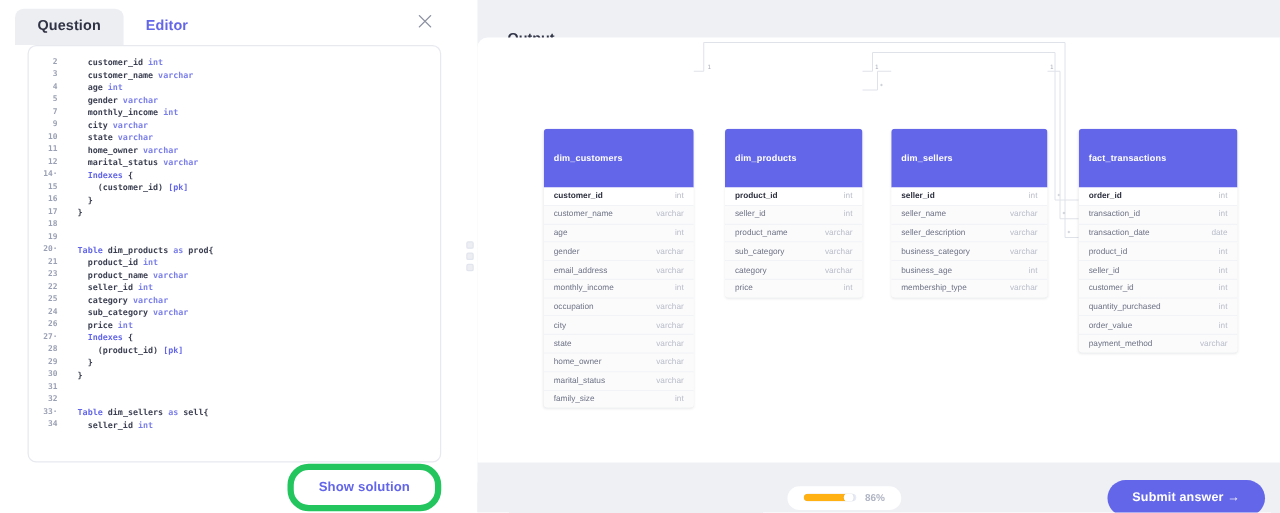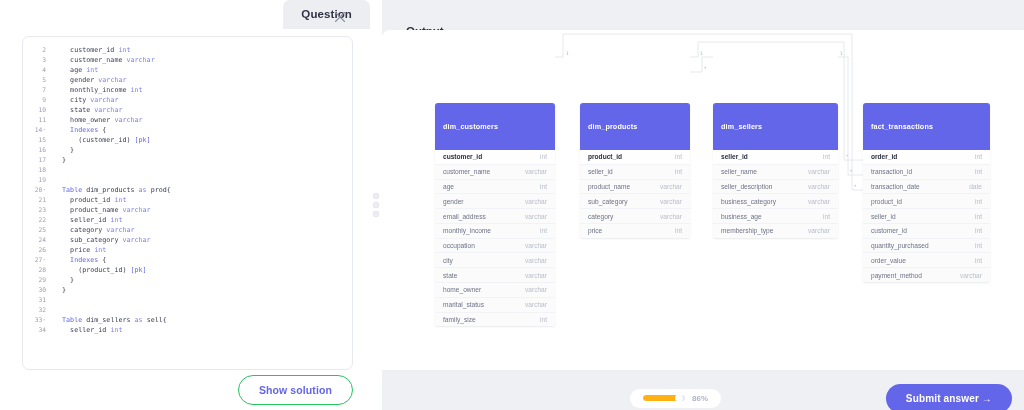--- a/index.html
+++ b/index.html
@@ -18,21 +18,20 @@
     background: #ffffff;
     flex: 0 0 370px;
   }
   .tabbar {
     position: relative;
     height: 36px;
     display: flex;
     align-items: flex-end;
     padding-left: 12px;
     background: #ffffff;
-    flex-direction: column;
   }
   .tab {
     font-size: 11.5px;
     font-weight: bold;
     padding: 8px 18px 9px 18px;
     border-radius: 7px 7px 0 0;
     cursor: pointer;
     letter-spacing: .1px;
     white-space: nowrap;
   }
@@ -53,20 +52,21 @@
     background: #ffffff;
     border: 1px solid #e7e9ef;
     border-radius: 7px;
     overflow: hidden;
   }
   .code-area {
     position: relative;
     padding: 8px 0 0 0;
     height: 100%;
     overflow: hidden;
+    font-weight: bold;
   }
   .code-line {
     display: flex;
     height: 10px;
     line-height: 10px;
     font-family: "DejaVu Sans Mono", monospace;
     font-size: 6.7px;
     white-space: pre;
   }
   .ln {
@@ -93,21 +93,21 @@
     left: 0; bottom: 0;
     width: 370px; height: 40px;
     display: flex; align-items: center; justify-content: flex-end;
     padding-right: 17px;
   }
   .show-solution {
     font-size: 10.5px;
     font-weight: bold;
     color: #6366e8;
     background: #ffffff;
-    border: 1px solid #22c55e;
+    border: 5px solid #22c55e;
     border-radius: 17px;
     padding: 8px 20px;
     cursor: pointer;
     letter-spacing: .1px;
   }
 
   
   .splitter {
     position: relative;
     flex: 0 0 12px;
@@ -256,20 +256,21 @@
     <div class="editor-card">
       <div class="code-area" id="code-area">
           <div class="code-line"><span class="ln">2</span><span class="code-text"><span class="pnc">    customer_id </span><span class="typ">int</span></span></div>
           <div class="code-line"><span class="ln">3</span><span class="code-text"><span class="pnc">    customer_name </span><span class="typ">varchar</span></span></div>
           <div class="code-line"><span class="ln">4</span><span class="code-text"><span class="pnc">    age </span><span class="typ">int</span></span></div>
           <div class="code-line"><span class="ln">5</span><span class="code-text"><span class="pnc">    gender </span><span class="typ">varchar</span></span></div>
           <div class="code-line"><span class="ln">7</span><span class="code-text"><span class="pnc">    monthly_income </span><span class="typ">int</span></span></div>
           <div class="code-line"><span class="ln">9</span><span class="code-text"><span class="pnc">    city </span><span class="typ">varchar</span></span></div>
           <div class="code-line"><span class="ln">10</span><span class="code-text"><span class="pnc">    state </span><span class="typ">varchar</span></span></div>
           <div class="code-line"><span class="ln">11</span><span class="code-text"><span class="pnc">    home_owner </span><span class="typ">varchar</span></span></div>
+          <div class="code-line"><span class="ln">12</span><span class="code-text"><span class="pnc">    marital_status </span><span class="typ">varchar</span></span></div>
           <div class="code-line"><span class="ln">14·</span><span class="code-text"><span class="pnc">    </span><span class="kw">Indexes</span><span class="pnc"> {</span></span></div>
           <div class="code-line"><span class="ln">15</span><span class="code-text"><span class="pnc">      (customer_id) </span><span class="pk">[pk]</span></span></div>
           <div class="code-line"><span class="ln">16</span><span class="code-text"><span class="pnc">    }</span></span></div>
           <div class="code-line"><span class="ln">17</span><span class="code-text"><span class="pnc">  }</span></span></div>
           <div class="code-line"><span class="ln">18</span><span class="code-text"><span class="pnc"></span></span></div>
           <div class="code-line"><span class="ln">19</span><span class="code-text"><span class="pnc"></span></span></div>
           <div class="code-line"><span class="ln">20·</span><span class="code-text"><span class="pnc">  </span><span class="kw">Table</span><span class="pnc"> dim_products </span><span class="typ">as</span><span class="pnc"> prod{</span></span></div>
           <div class="code-line"><span class="ln">21</span><span class="code-text"><span class="pnc">    product_id </span><span class="typ">int</span></span></div>
           <div class="code-line"><span class="ln">23</span><span class="code-text"><span class="pnc">    product_name </span><span class="typ">varchar</span></span></div>
           <div class="code-line"><span class="ln">22</span><span class="code-text"><span class="pnc">    seller_id </span><span class="typ">int</span></span></div>

